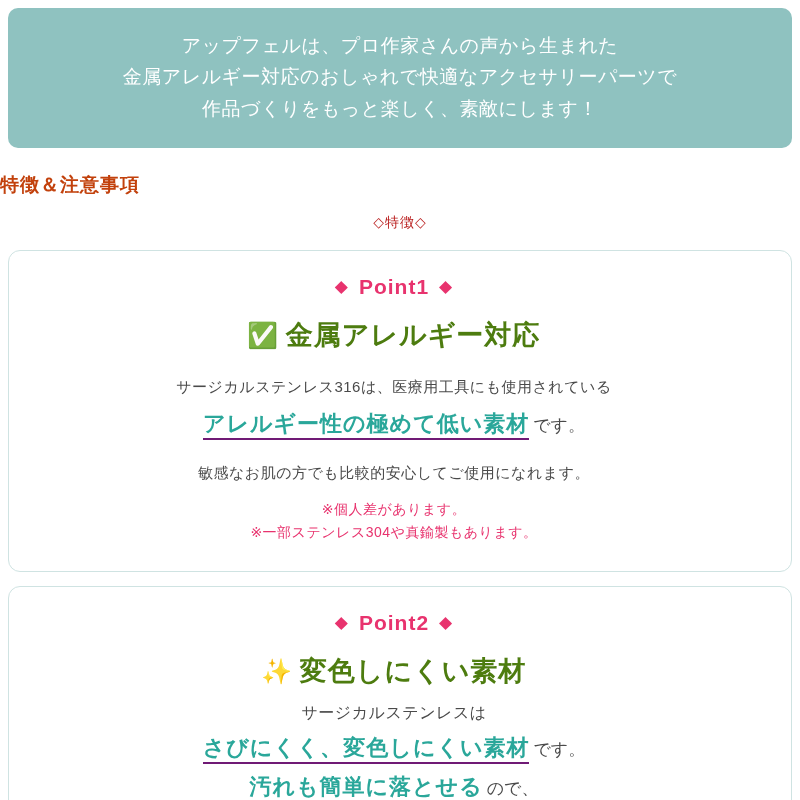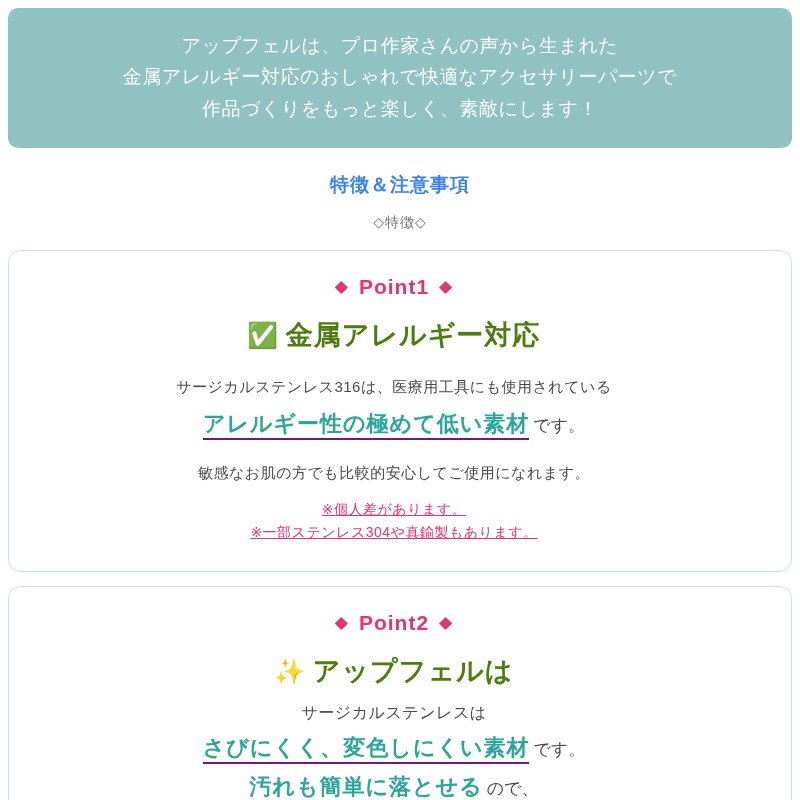--- a/index.html
+++ b/index.html
@@ -34,31 +34,31 @@
   .hero-line {
     color: #ffffff;
     font-size: 19px;
     line-height: 1.65;
     letter-spacing: 0.5px;
     font-weight: 400;
   }
 
   
   .section-title {
-    text-align: center;
+    text-align: left;
     font-size: 19px;
     font-weight: 700;
-    color: #3b82f6;
+    color: #c2410c;
     margin-top: 24px;
     letter-spacing: 1px;
   }
   .sub-title {
     text-align: center;
     font-size: 14px;
-    color: #737373;
+    color: #b91c1c;
     margin-top: 16px;
     letter-spacing: 1px;
   }
 
   
   .card {
     margin: 18px 8px 0 8px;
     border: 1px solid #cfe3e2;
     border-radius: 12px;
     background: #ffffff;
@@ -117,21 +117,20 @@
     font-size: 17px;
     color: #4a4a4a;
     margin-left: 4px;
   }
 
   .note {
     color: #e8336e;
     font-size: 14px;
     line-height: 1.7;
     letter-spacing: 0.5px;
-    text-decoration: underline;
   }
   .note.first { margin-top: 12px; }
 
   .mid-text {
     font-size: 16px;
     color: #4a4a4a;
     margin-top: 14px;
     letter-spacing: 0.5px;
     font-family: Liberation Serif, serif;
   }
@@ -175,21 +174,21 @@
     <div class="note first">※個人差があります。</div>
     <div class="note">※一部ステンレス304や真鍮製もあります。</div>
   </div>
 
   <div class="card second">
     <div class="point-label">
       <span class="diamond">◆</span><span>Point2</span><span class="diamond">◆</span>
     </div>
 
     <div class="point-heading">
-      <span class="emoji">✨</span><span>アップフェルは</span>
+      <span class="emoji">✨</span><span>変色しにくい素材</span>
     </div>
 
     <div class="mid-text">サージカルステンレスは</div>
 
     <div class="hl-row">
       <span class="hl">さびにくく、変色しにくい素材</span><span class="after-hl">です。</span>
     </div>
 
     <div class="hl-row">
       <span class="hl">汚れも簡単に落とせる</span><span class="after-hl">ので、</span>

